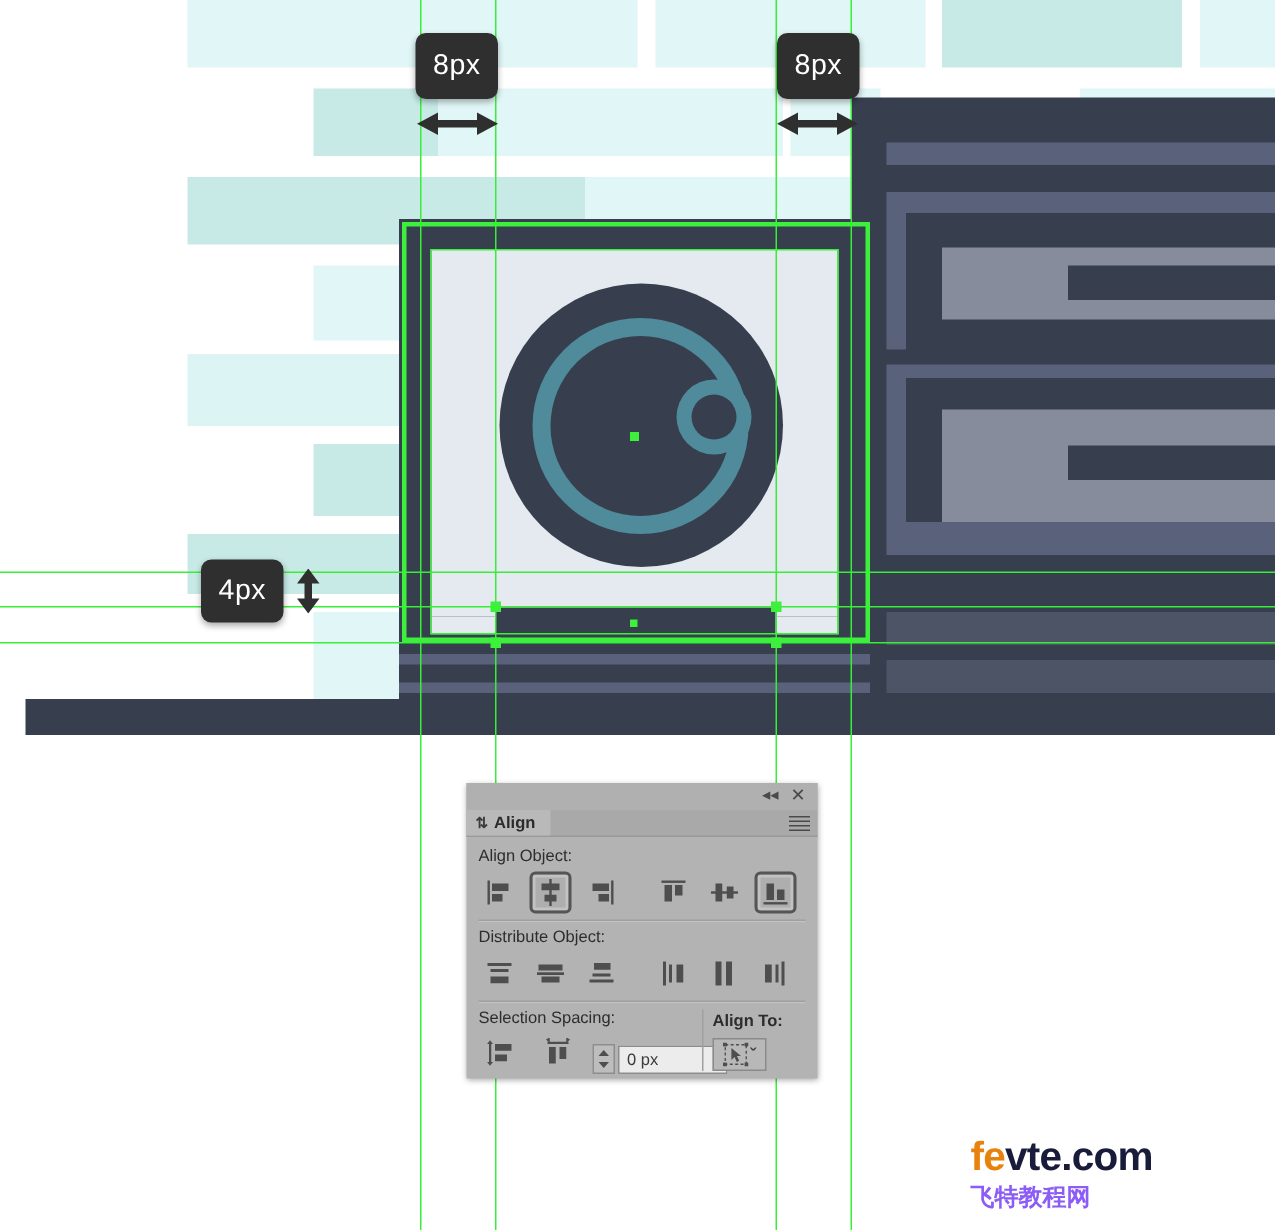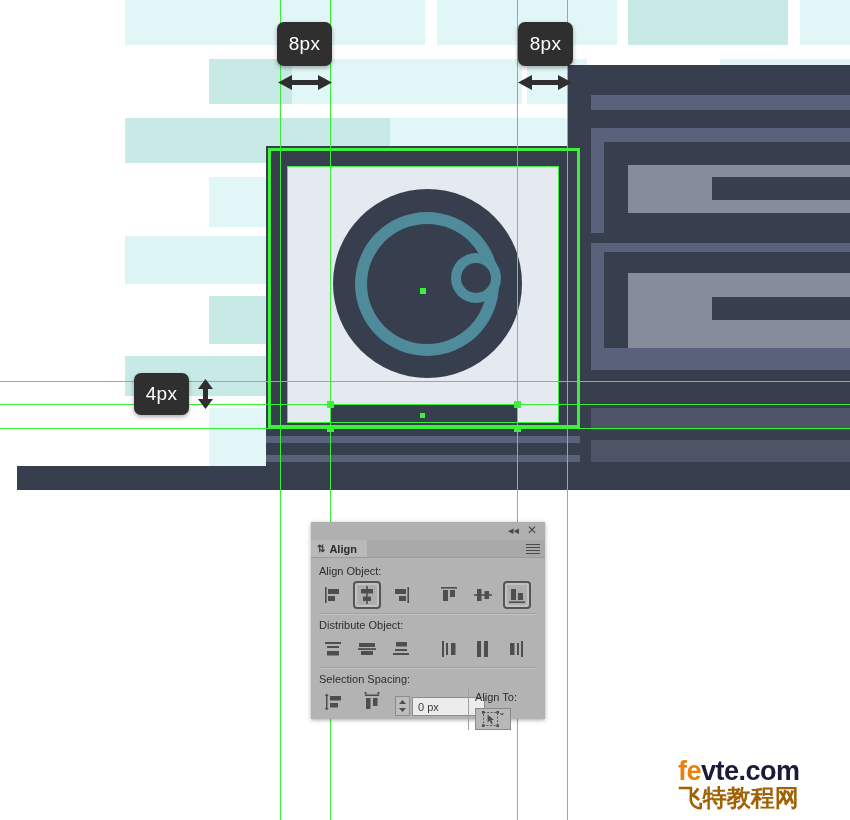--- a/index.html
+++ b/index.html
@@ -52,38 +52,38 @@
         background:transparent;border:2px solid transparent;box-sizing:border-box;margin-right:6px;}
   .abtn.active{border:2px solid #555;border-radius:4px;background:#aeaeae;
                box-shadow:inset 0 0 0 2px #c2c2c2;}
   .gap{width:16px;}
   .divider{height:1px;background:#a0a0a0;border-bottom:1px solid #c2c2c2;margin:3px 0 4px 0;}
   .spacerow{display:flex;align-items:flex-end;}
   .numfield{width:66px;height:17px;background:#ececec;border:1px solid #8d8d8d;
             display:flex;align-items:center;padding-left:5px;font-size:11px;color:#3a3a3a;}
   .stepper{width:13px;height:18px;display:flex;flex-direction:column;align-items:center;
            justify-content:center;background:#bdbdbd;border:1px solid #8d8d8d;margin-right:2px;}
-  .alignto{position:absolute;right:0;top:16px;width:62px;padding-left:6px;border-left:1px solid #a0a0a0;}
+  .alignto{position:absolute;right:0;top:0;width:62px;padding-left:6px;border-left:1px solid #a0a0a0;font-weight:bold;}
   .keybtn{width:34px;height:20px;background:#b8b8b8;border:1px solid #8a8a8a;
           display:flex;align-items:center;justify-content:center;gap:1px;}
 
   
   .menu{position:absolute;left:500px;top:716px;width:139px;background:#d4d4d4;
         border:1px solid #8e8e8e;box-shadow:0 2px 5px rgba(0,0,0,.3);}
   .mitem{height:21px;display:flex;align-items:center;font-size:11.5px;color:#1d1d1d;
          padding-left:22px;position:relative;box-sizing:border-box;}
   .mitem.sel{color:#2f6fe0;border:2px solid #3a3a3a;background:#d4d4d4;height:23px;}
   .chk{position:absolute;left:7px;top:50%;transform:translateY(-50%);font-size:11px;color:#1d1d1d;}
 
   
-  .wm{position:absolute;left:678px;top:757px;text-align:center;}
+  .wm{position:absolute;left:647px;top:757px;}
   .wm .l1{font-size:27px;font-weight:bold;line-height:28px;letter-spacing:-.5px;}
   .wm .l1 .o{color:#e8820c;}
   .wm .l1 .d{color:#181b3a;}
-  .wm .l2{font-size:24px;font-weight:bold;color:#a16207;line-height:26px;
+  .wm .l2{font-size:16px;font-weight:bold;color:#8b5cf6;line-height:26px;
           font-family:"DejaVu Sans",sans-serif;}
 </style>
 </head>
 <body>
 
 <div class="stage">
 
   <div class="cbar" style="left:125px;top:0px;width:300px;height:45px;background:#e1f6f6;"></div>
   <div class="cbar" style="left:437px;top:0px;width:180px;height:45px;background:#e1f6f6;"></div>
   <div class="cbar" style="left:628px;top:0px;width:160px;height:45px;background:#c8eae7;"></div>

